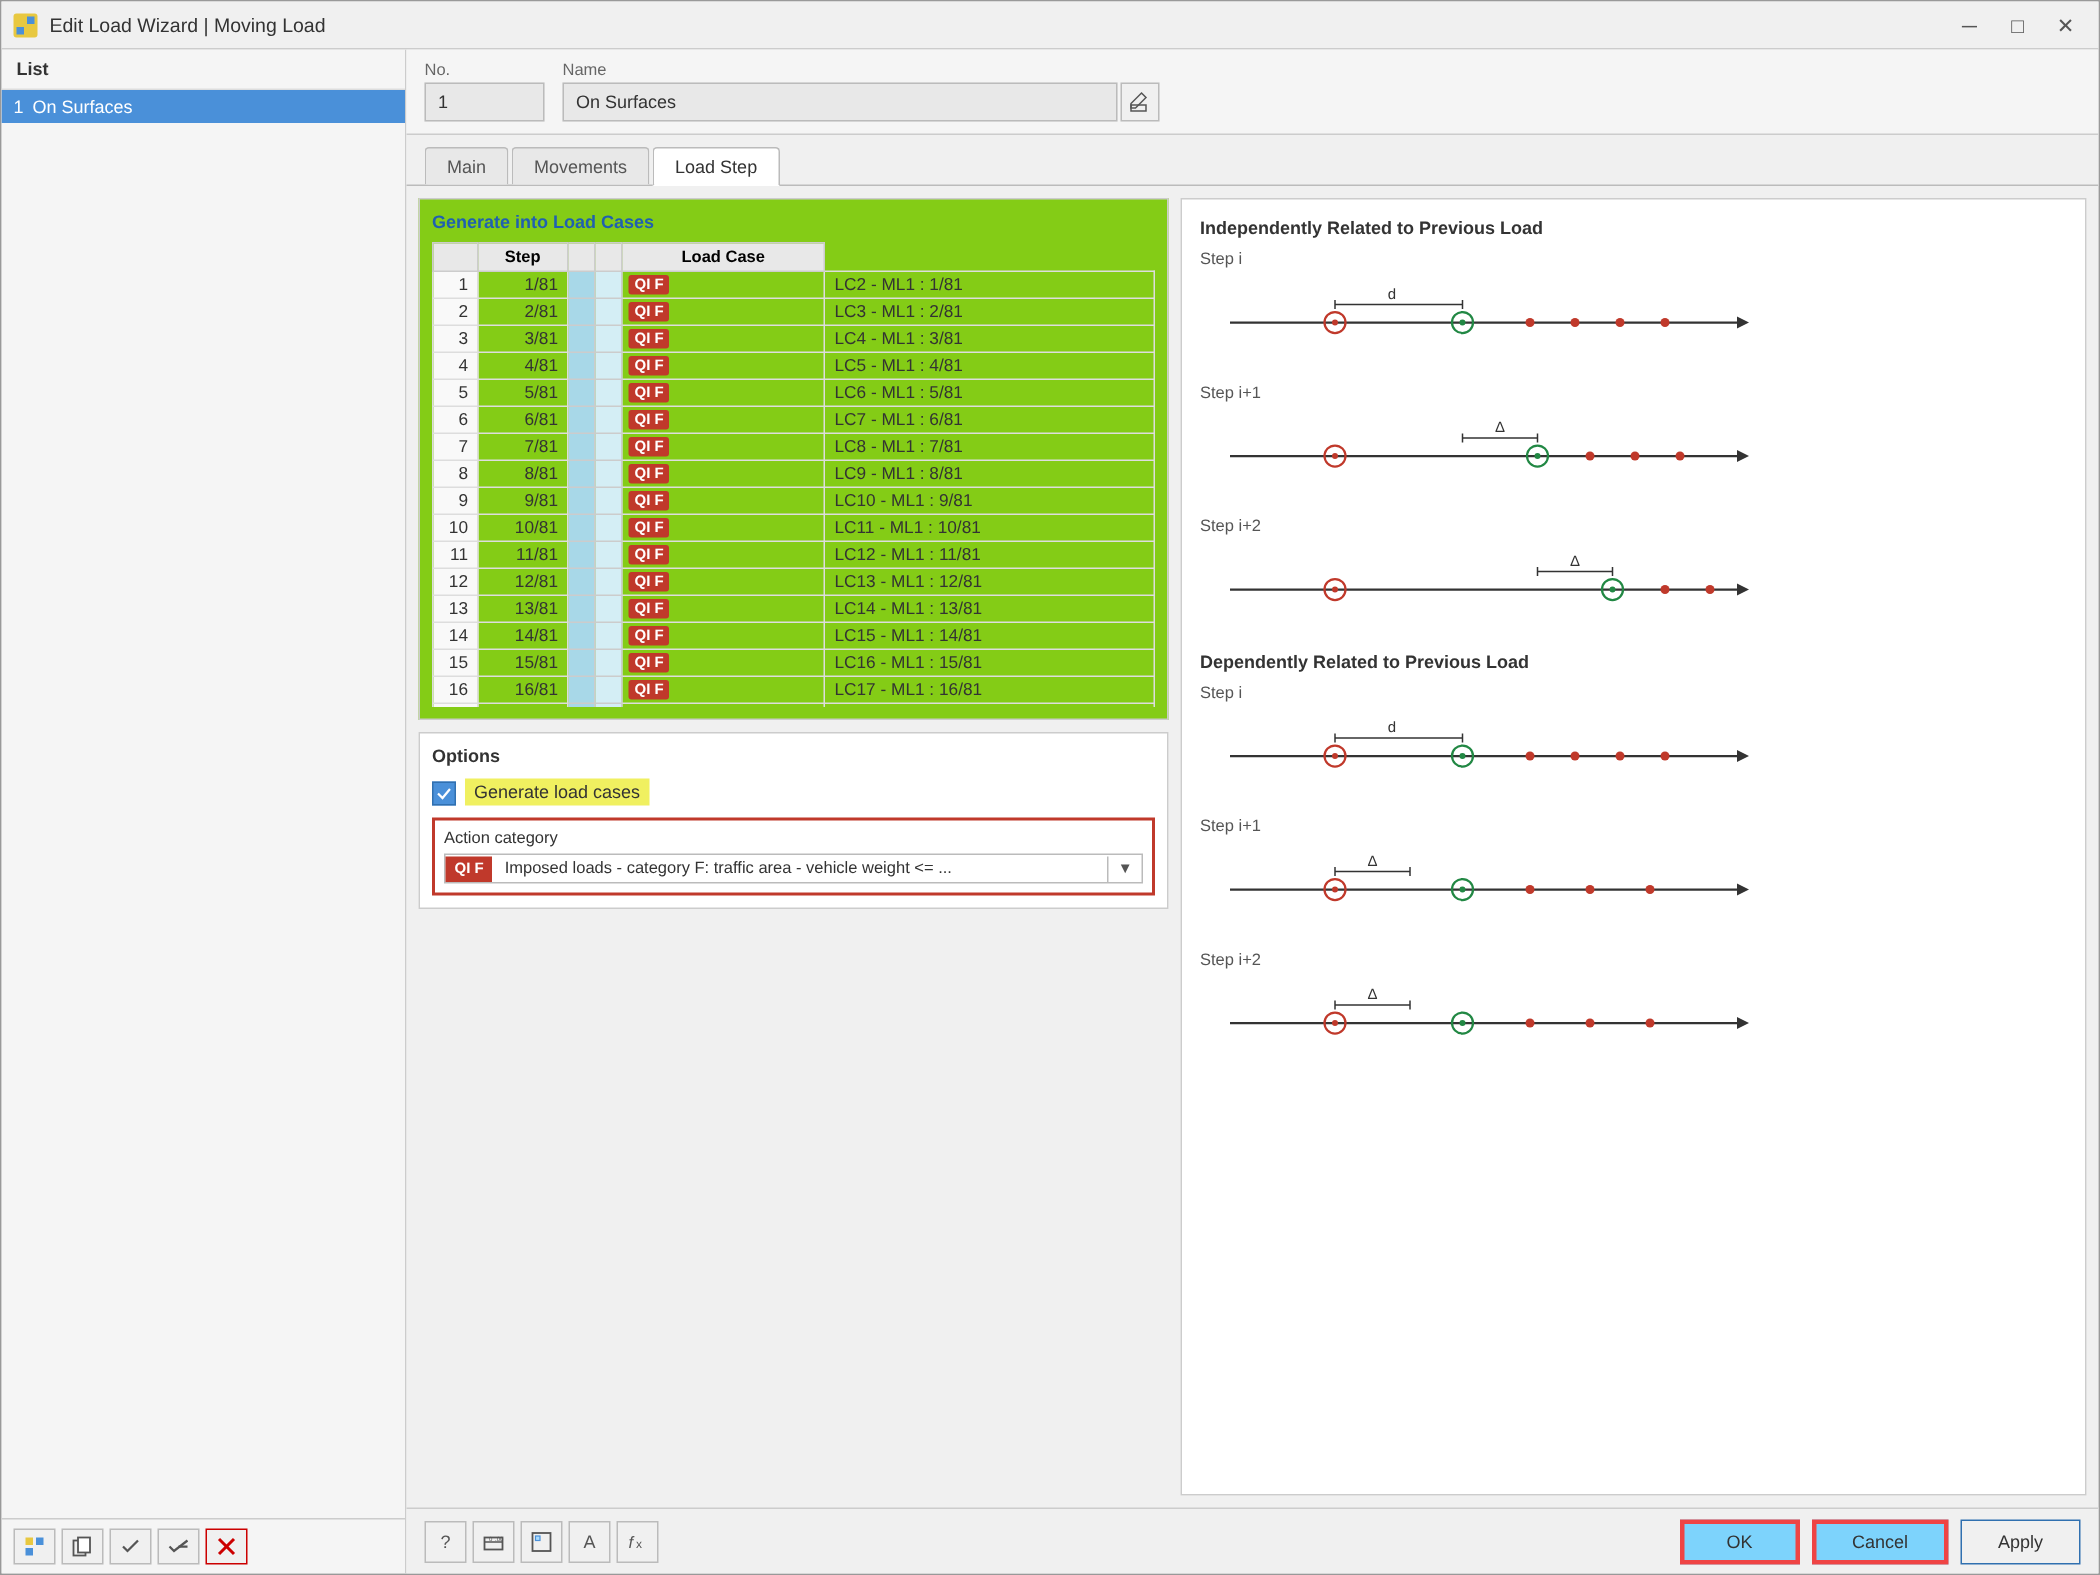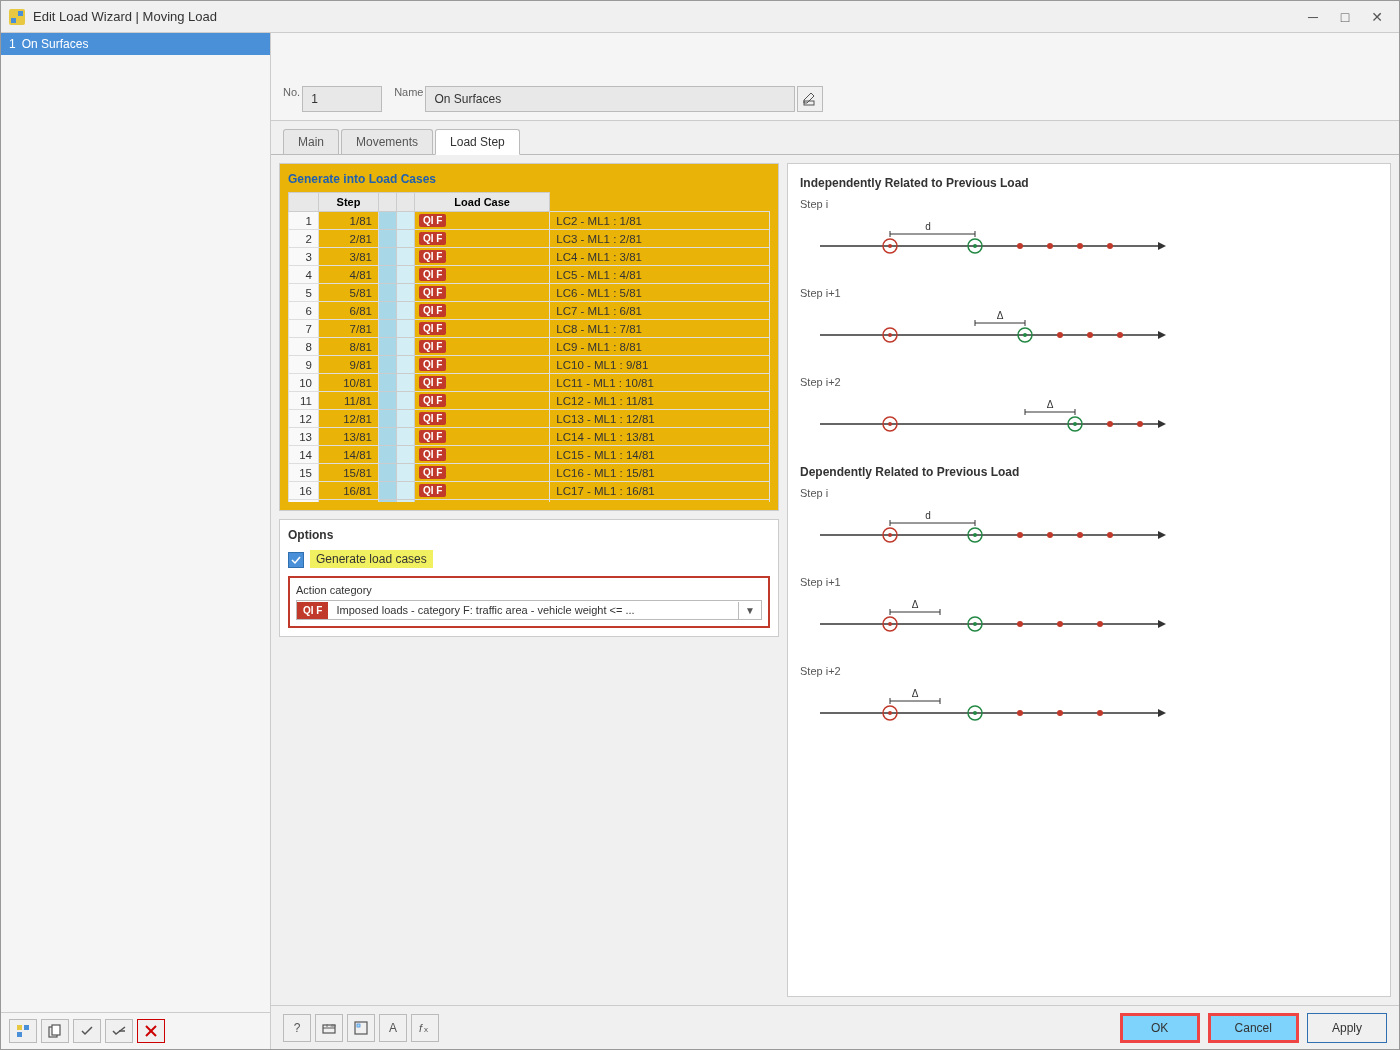--- a/index.html
+++ b/index.html
@@ -24,39 +24,39 @@
     .list-item-text { font-size: 12px; }
     .left-panel-toolbar { border-top: 1px solid #ccc; padding: 6px 8px; display: flex; gap: 4px; margin-top: auto; }
     .toolbar-btn { width: 28px; height: 24px; border: 1px solid #bbb; background: #f0f0f0; cursor: pointer; display: flex; align-items: center; justify-content: center; font-size: 11px; color: #555; }
     .toolbar-btn.red { color: #c00; border-color: #c00; }
 
     
     .right-panel { flex: 1; display: flex; flex-direction: column; background: #f0f0f0; }
 
     
     .name-bar { display: flex; align-items: center; gap: 12px; padding: 8px 12px; border-bottom: 1px solid #ccc; background: #f5f5f5; }
-    .field-group { display: flex; flex-direction: row; gap: 2px; margin-top: 45px; }
+    .field-group { display: flex; flex-direction: column; gap: 2px; }
     .field-label { font-size: 11px; color: #666; }
     .field-input { border: 1px solid #bbb; background: #e8e8e8; padding: 3px 8px; font-size: 12px; color: #333; width: 80px; height: 26px; }
     .field-input-name { width: 370px; height: 26px; border: 1px solid #bbb; background: #e8e8e8; padding: 3px 8px; font-size: 12px; color: #333; }
     .edit-icon-btn { width: 26px; height: 26px; border: 1px solid #bbb; background: #f0f0f0; cursor: pointer; display: flex; align-items: center; justify-content: center; font-size: 13px; color: #555; }
 
     
     .tab-bar { display: flex; padding: 8px 12px 0; gap: 2px; border-bottom: 1px solid #bbb; background: #f0f0f0; }
     .tab { padding: 5px 14px; border: 1px solid #bbb; border-bottom: none; cursor: pointer; font-size: 12px; background: #e8e8e8; color: #555; border-radius: 3px 3px 0 0; }
     .tab.active { background: white; color: #333; font-weight: 500; border-bottom: 1px solid white; margin-bottom: -1px; }
 
     
     .content-area { display: flex; flex: 1; overflow: hidden; padding: 8px; gap: 8px; }
 
     .left-content { flex: 1; display: flex; flex-direction: column; gap: 8px; max-width: 500px; }
     .right-diagram { flex: 1; background: white; border: 1px solid #ccc; padding: 12px; overflow: hidden; }
 
     
-    .section-box { background: #eab308; border: 1px solid #ccc; padding: 8px; }
+    .section-box { background: #84cc16; border: 1px solid #ccc; padding: 8px; }
     .section-title { color: #2060b0; font-size: 12px; font-weight: bold; margin-bottom: 6px; }
 
     
     .load-table { width: 100%; border-collapse: collapse; font-size: 11.5px; }
     .load-table th { background: #e8e8e8; border: 1px solid #ccc; padding: 3px 6px; text-align: center; font-weight: bold; font-size: 11px; }
     .load-table td { border: 1px solid #ddd; padding: 2px 6px; }
     .load-table td.num { text-align: right; color: #333; background: #f9f9f9; }
     .load-table td.step { text-align: right; color: #333; }
     .load-table td.color-cell { width: 18px; background: #a8d8e8; border: 1px solid #ccc; }
     .load-table td.qi-badge { padding: 2px 4px; }
@@ -112,20 +112,21 @@
     <div class="titlebar-controls">
       <button class="titlebar-btn">─</button>
       <button class="titlebar-btn">□</button>
       <button class="titlebar-btn close">✕</button>
     </div>
   </div>
 
   <div class="main-content">
 
     <div class="left-panel">
+      <div class="left-panel-header">List</div>
       <div class="list-item">
         <span class="list-item-num">1</span>
         <span class="list-item-text">On Surfaces</span>
       </div>
       <div style="flex:1"></div>
       <div class="left-panel-toolbar">
         <button class="toolbar-btn">
           <svg width="14" height="14" viewBox="0 0 14 14">
               <rect x="1" y="1" width="5" height="5" fill="#e8c840"></rect>
               <rect x="8" y="1" width="5" height="5" fill="#4a90d9"></rect>

